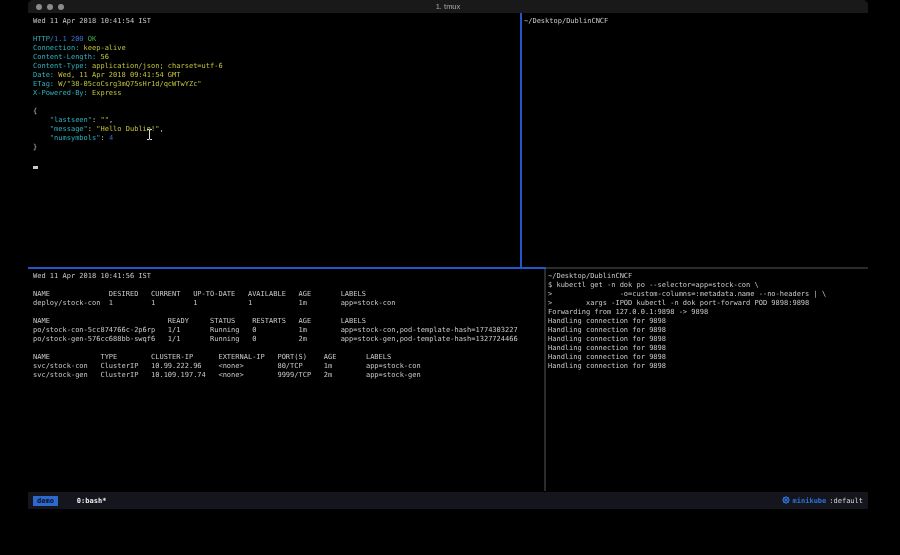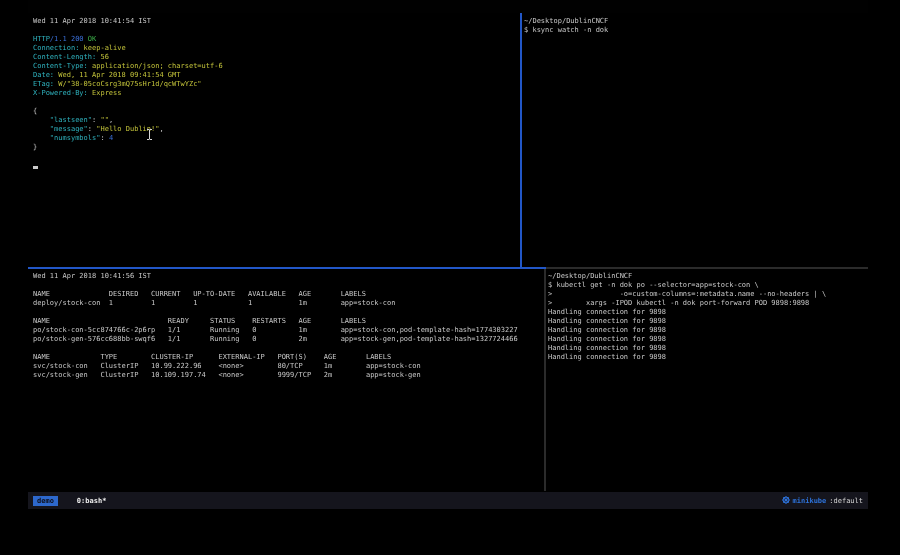--- a/index.html
+++ b/index.html
@@ -55,20 +55,28 @@
   .kube { display:flex; align-items:center; gap:3px; }
   .kube-context { color:#2d72d9; font-weight:bold; }
   .kube-namespace { color:#d6d6d6; }
 </style>
 </head>
 <body>
 
 <div class="stage">
   <div class="window">
 
+    <div class="titlebar">
+      <div class="traffic-lights">
+        <span class="tl"></span>
+        <span class="tl"></span>
+        <span class="tl"></span>
+      </div>
+      <div class="title">1. tmux</div>
+    </div>
 
     <div class="term">
       <div class="pane pane-tl">
           <div class="line"><span class="c-w">Wed 11 Apr 2018 10:41:54 IST</span></div>
           <div class="line">&nbsp;</div>
           <div class="line"><span class="c-cy">HTTP</span><span class="c-bl">/1.1 200 </span><span class="c-gr">OK</span></div>
           <div class="line"><span class="c-cy">Connection:</span><span class="c-ye"> keep-alive</span></div>
           <div class="line"><span class="c-cy">Content-Length:</span><span class="c-ye"> 56</span></div>
           <div class="line"><span class="c-cy">Content-Type:</span><span class="c-ye"> application/json; charset=utf-6</span></div>
           <div class="line"><span class="c-cy">Date:</span><span class="c-ye"> Wed, 11 Apr 2018 09:41:54 GMT</span></div>
@@ -78,41 +86,41 @@
           <div class="line"><span class="c-w">{</span></div>
           <div class="line"><span class="c-cy">    "lastseen"</span><span class="c-w">: </span><span class="c-ye">""</span><span class="c-w">,</span></div>
           <div class="line"><span class="c-cy">    "message"</span><span class="c-w">: </span><span class="c-ye">"Hello Dublin!"</span><span class="c-w">,</span></div>
           <div class="line"><span class="c-cy">    "numsymbols"</span><span class="c-w">: </span><span class="c-bl">4</span></div>
           <div class="line"><span class="c-w">}</span></div>
           <div class="line">&nbsp;</div>
           <div class="line"><span class="block-cursor"></span></div>
         </div>
       <div class="pane pane-tr">
           <div class="line"><span class="c-w">~/Desktop/DublinCNCF</span></div>
-          <div class="line"><span class="c-w">$ ksync watch -n dok</span></div>
         </div>
       <div class="pane pane-bl">
           <div class="line"><span class="c-w">Wed 11 Apr 2018 10:41:56 IST</span></div>
           <div class="line">&nbsp;</div>
           <div class="line"><span class="c-w">NAME              DESIRED   CURRENT   UP-TO-DATE   AVAILABLE   AGE       LABELS</span></div>
           <div class="line"><span class="c-w">deploy/stock-con  1         1         1            1           1m        app=stock-con</span></div>
           <div class="line">&nbsp;</div>
           <div class="line"><span class="c-w">NAME                            READY     STATUS    RESTARTS   AGE       LABELS</span></div>
           <div class="line"><span class="c-w">po/stock-con-5cc874766c-2p6rp   1/1       Running   0          1m        app=stock-con,pod-template-hash=1774303227</span></div>
           <div class="line"><span class="c-w">po/stock-gen-576cc688bb-swqf6   1/1       Running   0          2m        app=stock-gen,pod-template-hash=1327724466</span></div>
           <div class="line">&nbsp;</div>
           <div class="line"><span class="c-w">NAME            TYPE        CLUSTER-IP      EXTERNAL-IP   PORT(S)    AGE       LABELS</span></div>
           <div class="line"><span class="c-w">svc/stock-con   ClusterIP   10.99.222.96    &lt;none&gt;        80/TCP     1m        app=stock-con</span></div>
           <div class="line"><span class="c-w">svc/stock-gen   ClusterIP   10.109.197.74   &lt;none&gt;        9999/TCP   2m        app=stock-gen</span></div>
         </div>
       <div class="pane pane-br">
           <div class="line"><span class="c-w">~/Desktop/DublinCNCF</span></div>
           <div class="line"><span class="c-w">$ kubectl get -n dok po --selector=app=stock-con \</span></div>
           <div class="line"><span class="c-w">&gt;                -o=custom-columns=:metadata.name --no-headers | \</span></div>
           <div class="line"><span class="c-w">&gt;        xargs -IPOD kubectl -n dok port-forward POD 9898:9898</span></div>
+          <div class="line"><span class="c-w">Forwarding from 127.0.0.1:9898 -&gt; 9898</span></div>
           <div class="line"><span class="c-w">Handling connection for 9898</span></div>
           <div class="line"><span class="c-w">Handling connection for 9898</span></div>
           <div class="line"><span class="c-w">Handling connection for 9898</span></div>
           <div class="line"><span class="c-w">Handling connection for 9898</span></div>
           <div class="line"><span class="c-w">Handling connection for 9898</span></div>
           <div class="line"><span class="c-w">Handling connection for 9898</span></div>
         </div>
 
       <div class="div-v-top"></div>
       <div class="div-h-left"></div>

